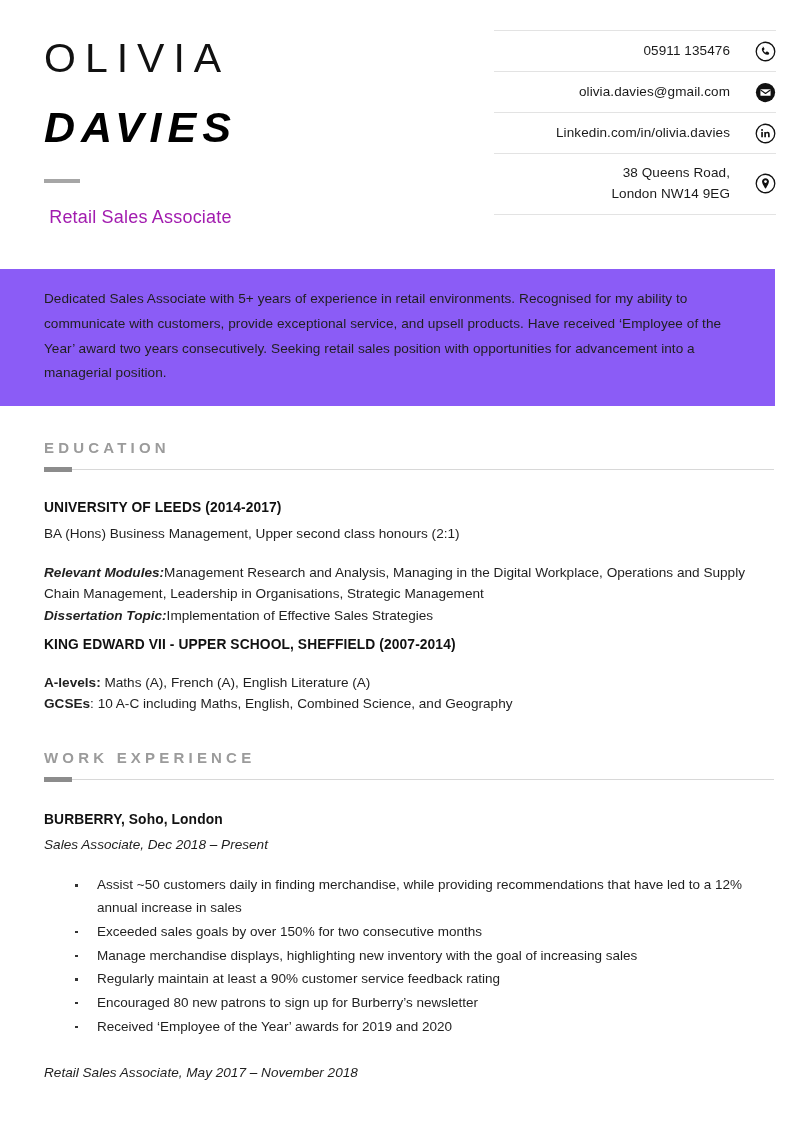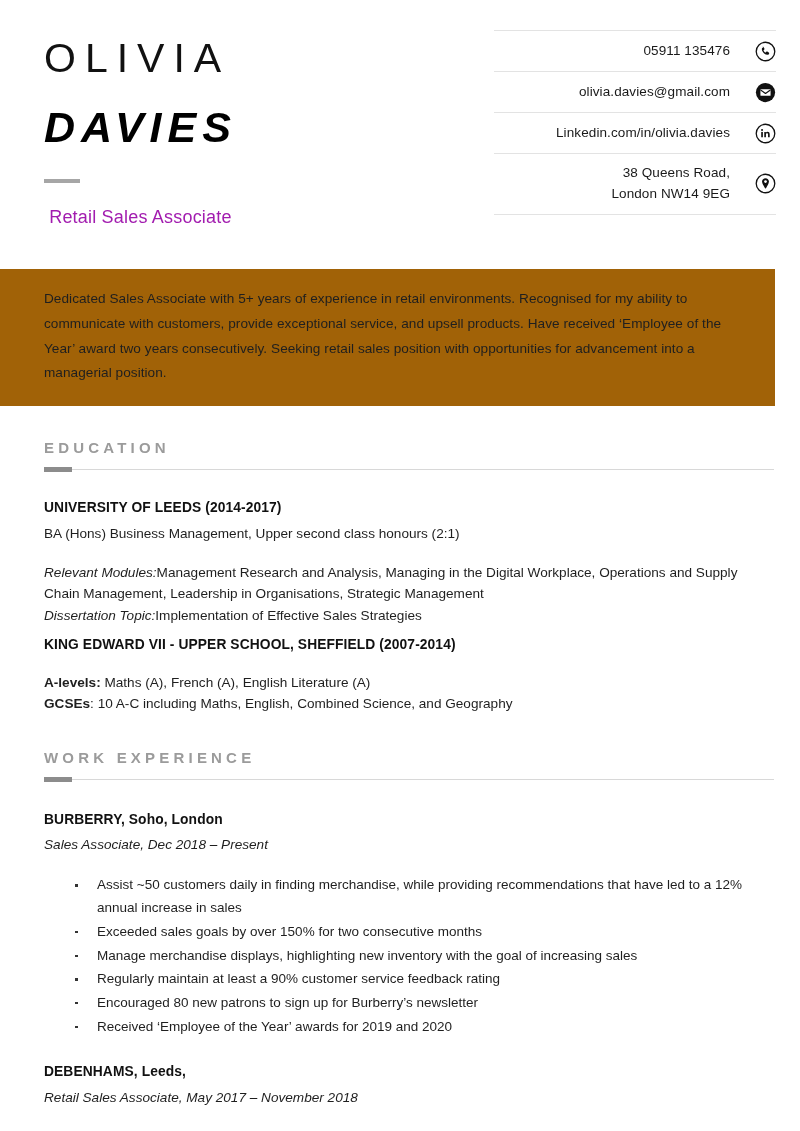--- a/index.html
+++ b/index.html
@@ -98,21 +98,21 @@
     width: 22px;
     height: 22px;
     display: flex;
     align-items: center;
     justify-content: center;
   }
   .contact-icon svg { display: block; }
 
   
   .summary-band {
-    background: #a16207;
+    background: #8b5cf6;
     margin-top: 41px;
     padding: 18px 26px 20px 44px;
     box-sizing: border-box;
     width: 775px;
   }
   .summary-text {
     font-size: 13.6px;
     line-height: 1.82;
     color: #1f1f1f;
     letter-spacing: 0.05px;
@@ -170,21 +170,21 @@
     font-style: italic;
     color: #1f1f1f;
     line-height: 1.62;
   }
   .detail-line {
     font-size: 13.6px;
     color: #1f1f1f;
     line-height: 1.58;
   }
   .detail-line .lbl-bi {
-    font-weight: 400;
+    font-weight: 700;
     font-style: italic;
   }
   .detail-line .lbl-b {
     font-weight: 700;
   }
 
   ul.bullets {
     list-style: none;
     margin: 0;
     padding: 0;
@@ -317,19 +317,18 @@
         <li>Assist ~50 customers daily in finding merchandise, while providing recommendations that have led to a 12% annual increase in sales</li>
         <li>Exceeded sales goals by over 150% for two consecutive months</li>
         <li>Manage merchandise displays, highlighting new inventory with the goal of increasing sales</li>
         <li>Regularly maintain at least a 90% customer service feedback rating</li>
         <li>Encouraged 80 new patrons to sign up for Burberry’s newsletter</li>
         <li>Received ‘Employee of the Year’ awards for 2019 and 2020</li>
       </ul>
     </div>
 
     <div class="entry" style="margin-top:24px;">
-      <div class="entry-org">DEBENHAMS, Leeds,</div>
       <div class="entry-role" style="margin-top:4px;">Retail Sales Associate, May 2017 – November 2018</div>
 
     </div>
   </div>
 
 </div>
 
 </body></html>

